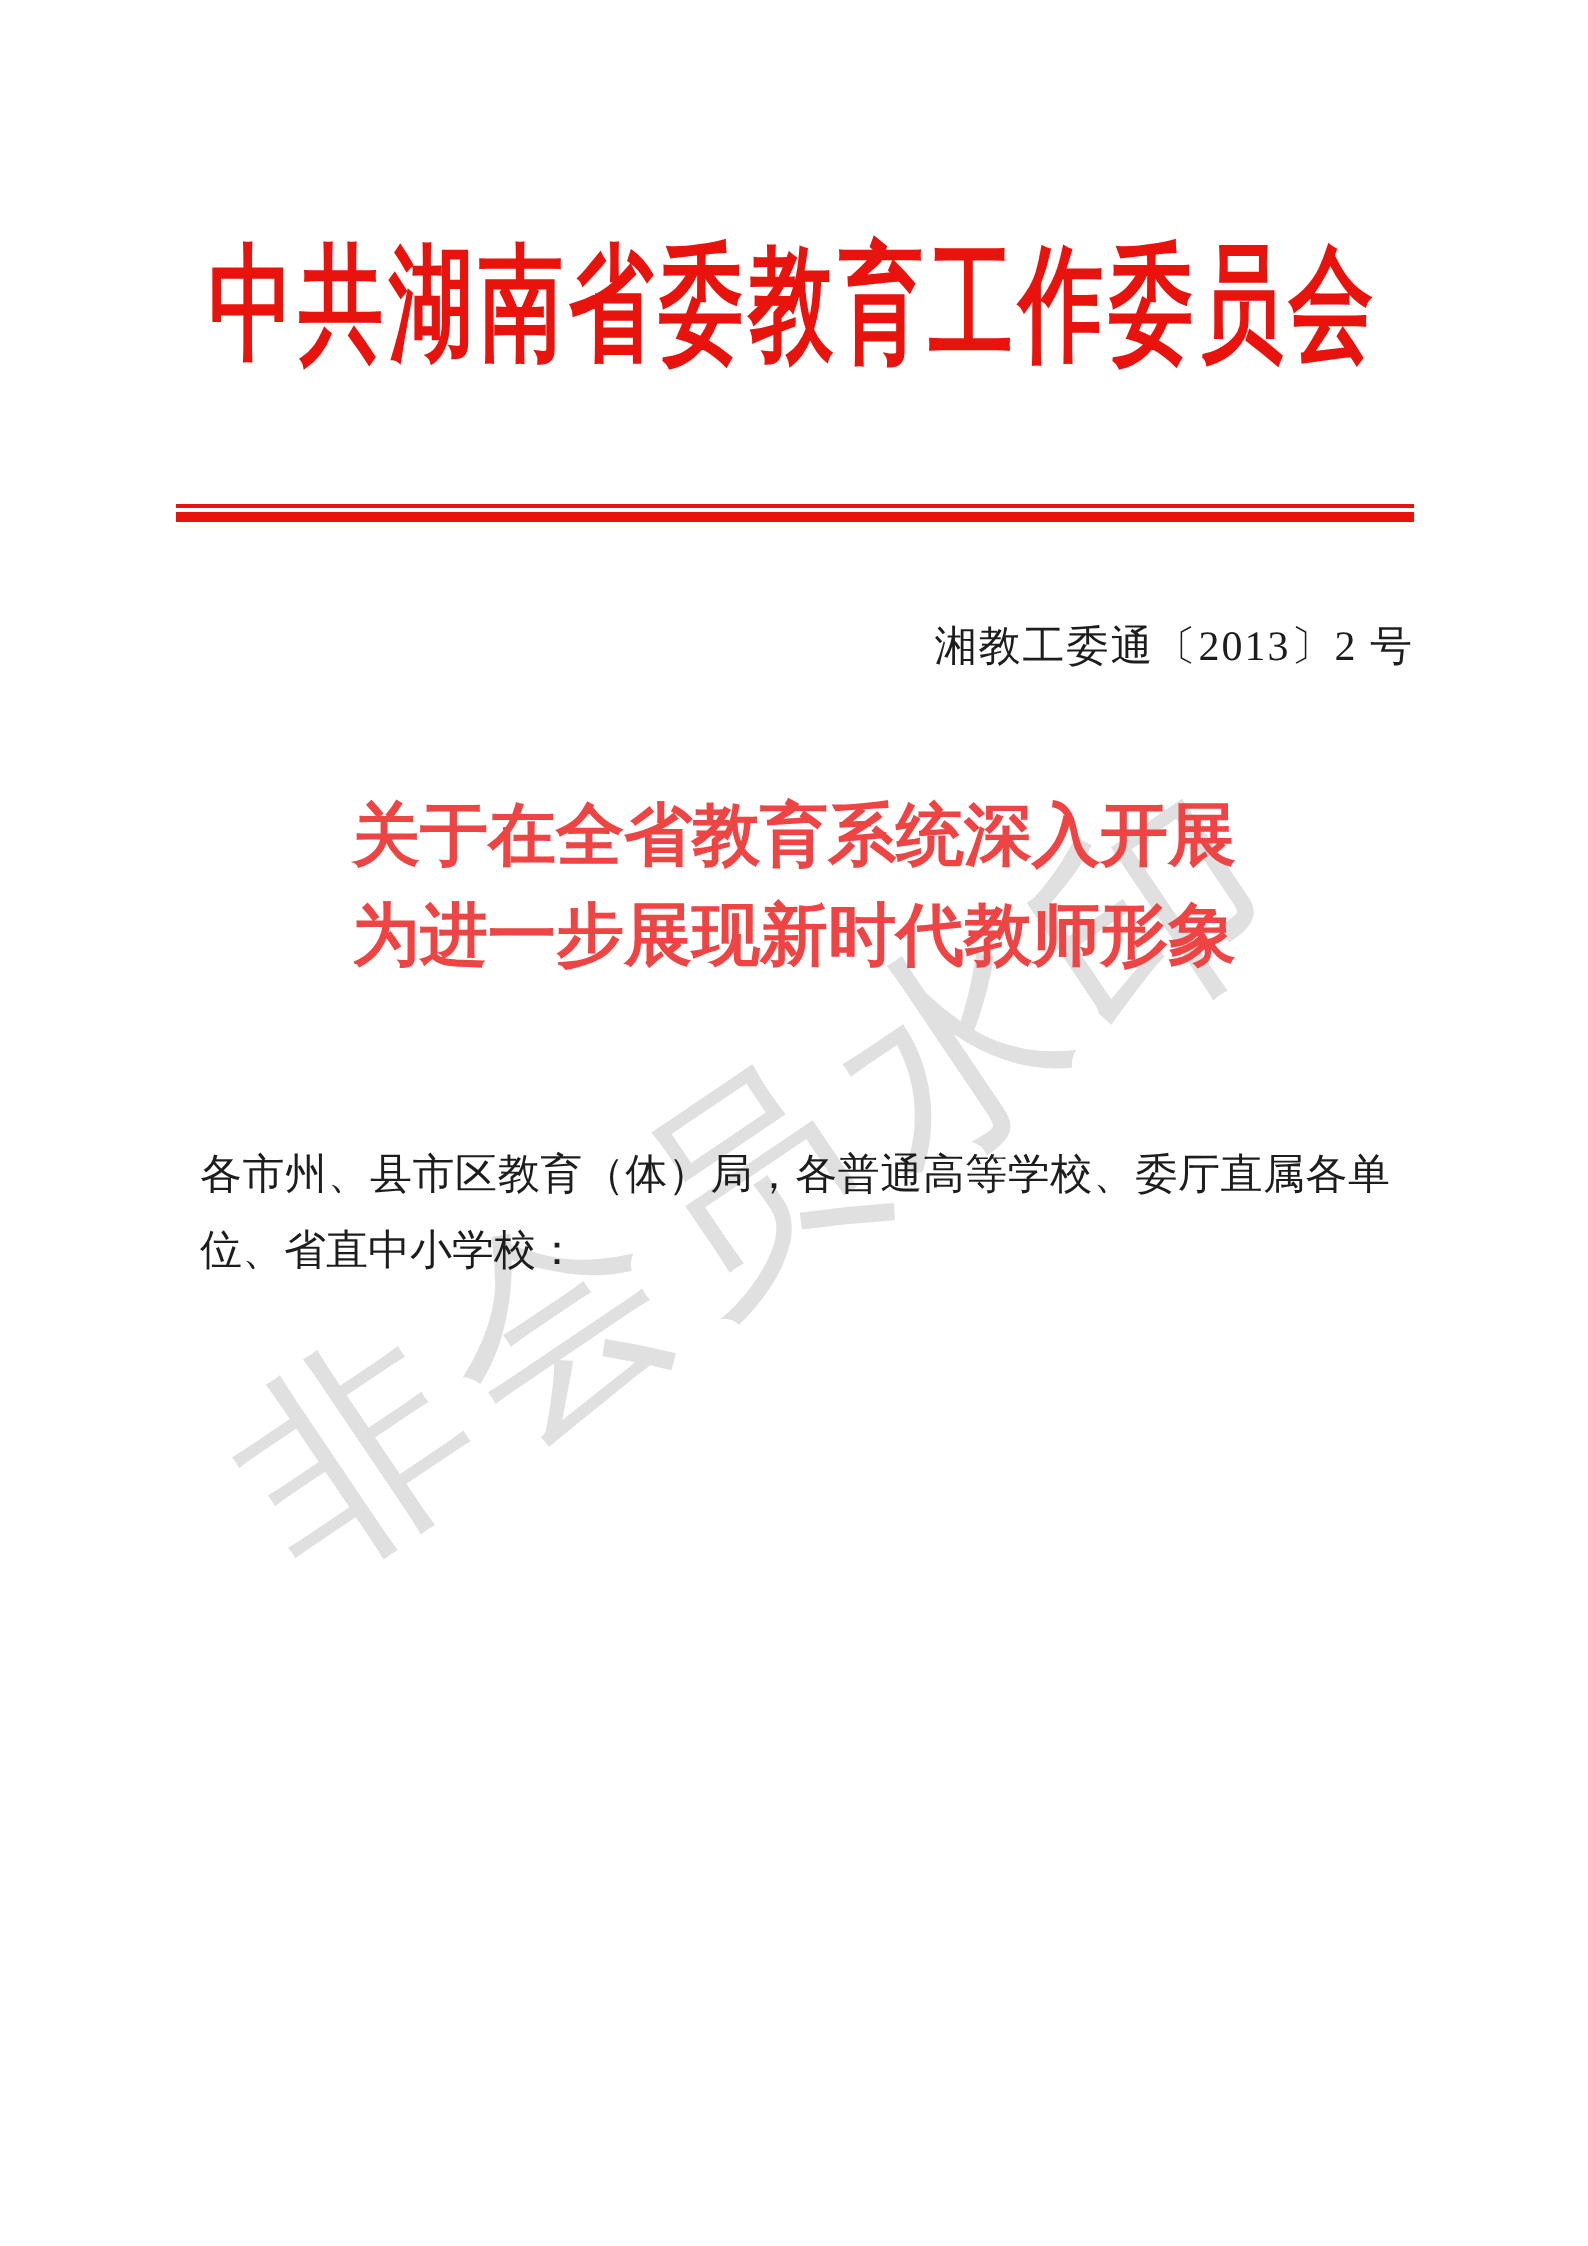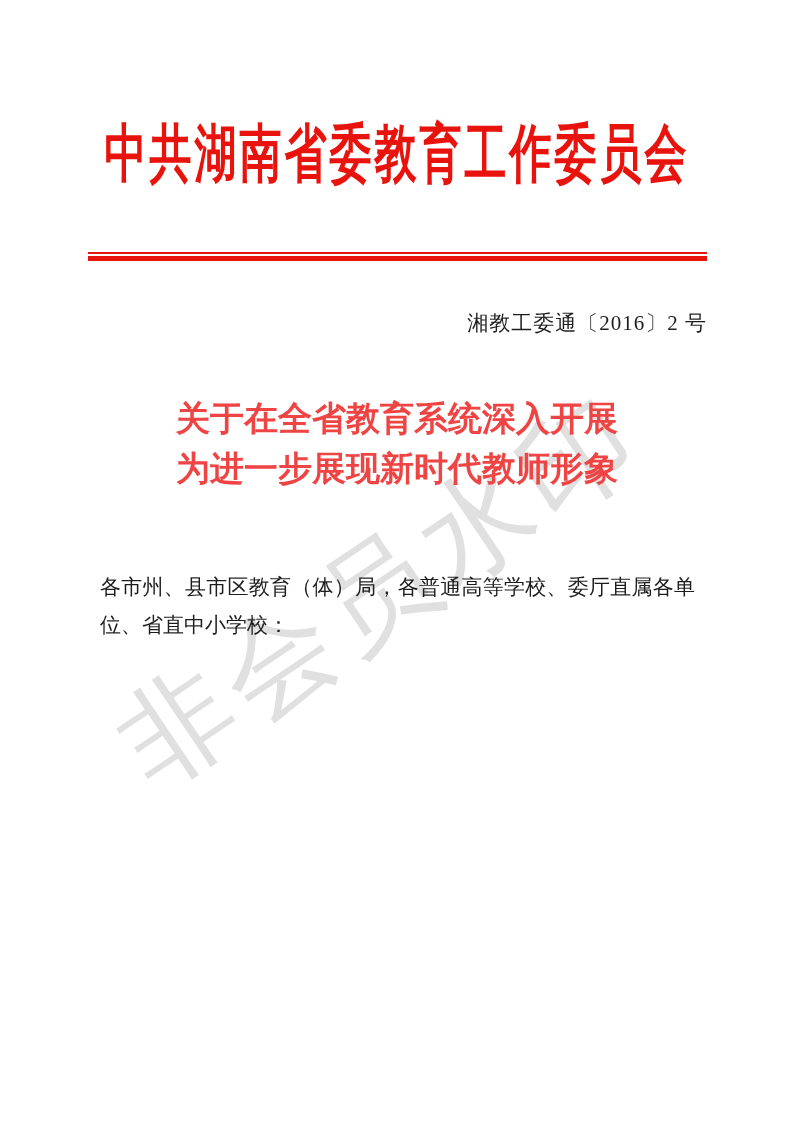--- a/index.html
+++ b/index.html
@@ -95,21 +95,21 @@
 
   <div class="content">
 
     <div class="org-title">中共湖南省委教育工作委员会</div>
 
     <div class="red-rule">
       <div class="rule-thin"></div>
       <div class="rule-thick"></div>
     </div>
 
-    <div class="doc-number">湘教工委通〔2016〕2 号</div>
+    <div class="doc-number">湘教工委通〔2013〕2 号</div>
 
     <div class="doc-title">
       <span class="t-line">关于在全省教育系统深入开展</span>
       <span class="t-line">为进一步展现新时代教师形象</span>
     </div>
 
     <div class="body-text">
       <p class="salutation">各市州、县市区教育（体）局，各普通高等学校、委厅直属各单位、省直中小学校：</p>
     </div>
 

